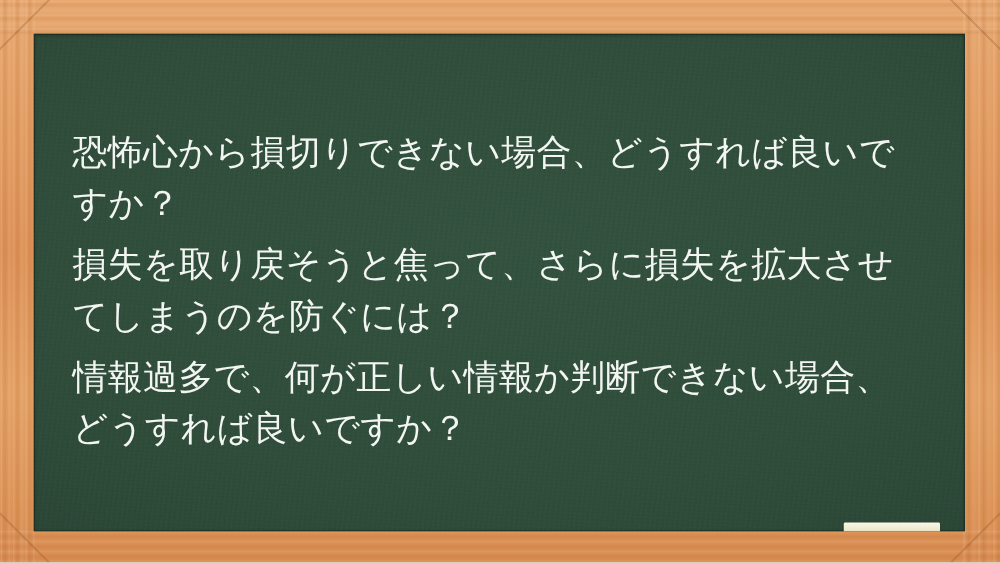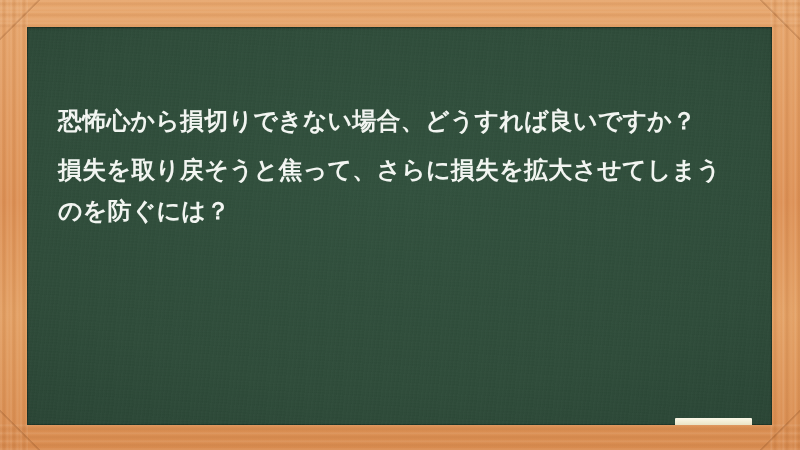--- a/index.html
+++ b/index.html
@@ -156,24 +156,24 @@
   }
 
   .items {
     position: absolute;
     left: 31px;
     top: 74px;
     width: 680px;
   }
   .item {
     color: #f2f5f1;
-    font-size: 24px;
+    font-size: 28px;
     line-height: 41px;
     letter-spacing: 0.2px;
-    font-weight: 700;
+    font-weight: 400;
     margin-bottom: 8px;
     text-indent: 0;
   }
 
   
   .chalk {
     position: absolute;
     left: 648px;
     top: 391px;
     width: 77px;
@@ -199,18 +199,19 @@
     <div class="miter miter-br"></div>
   </div>
 
   <div class="board">
     <div class="board-noise"></div>
 
 
     <div class="items">
       <div class="item">恐怖心から損切りできない場合、どうすれば良いですか？</div>
       <div class="item">損失を取り戻そうと焦って、さらに損失を拡大させてしまうのを防ぐには？</div>
+      <div class="item">情報過多で、何が正しい情報か判断できない場合、どうすれば良いですか？</div>
     </div>
 
     <div class="chalk"></div>
   </div>
 
 </div>
 
 </body></html>

